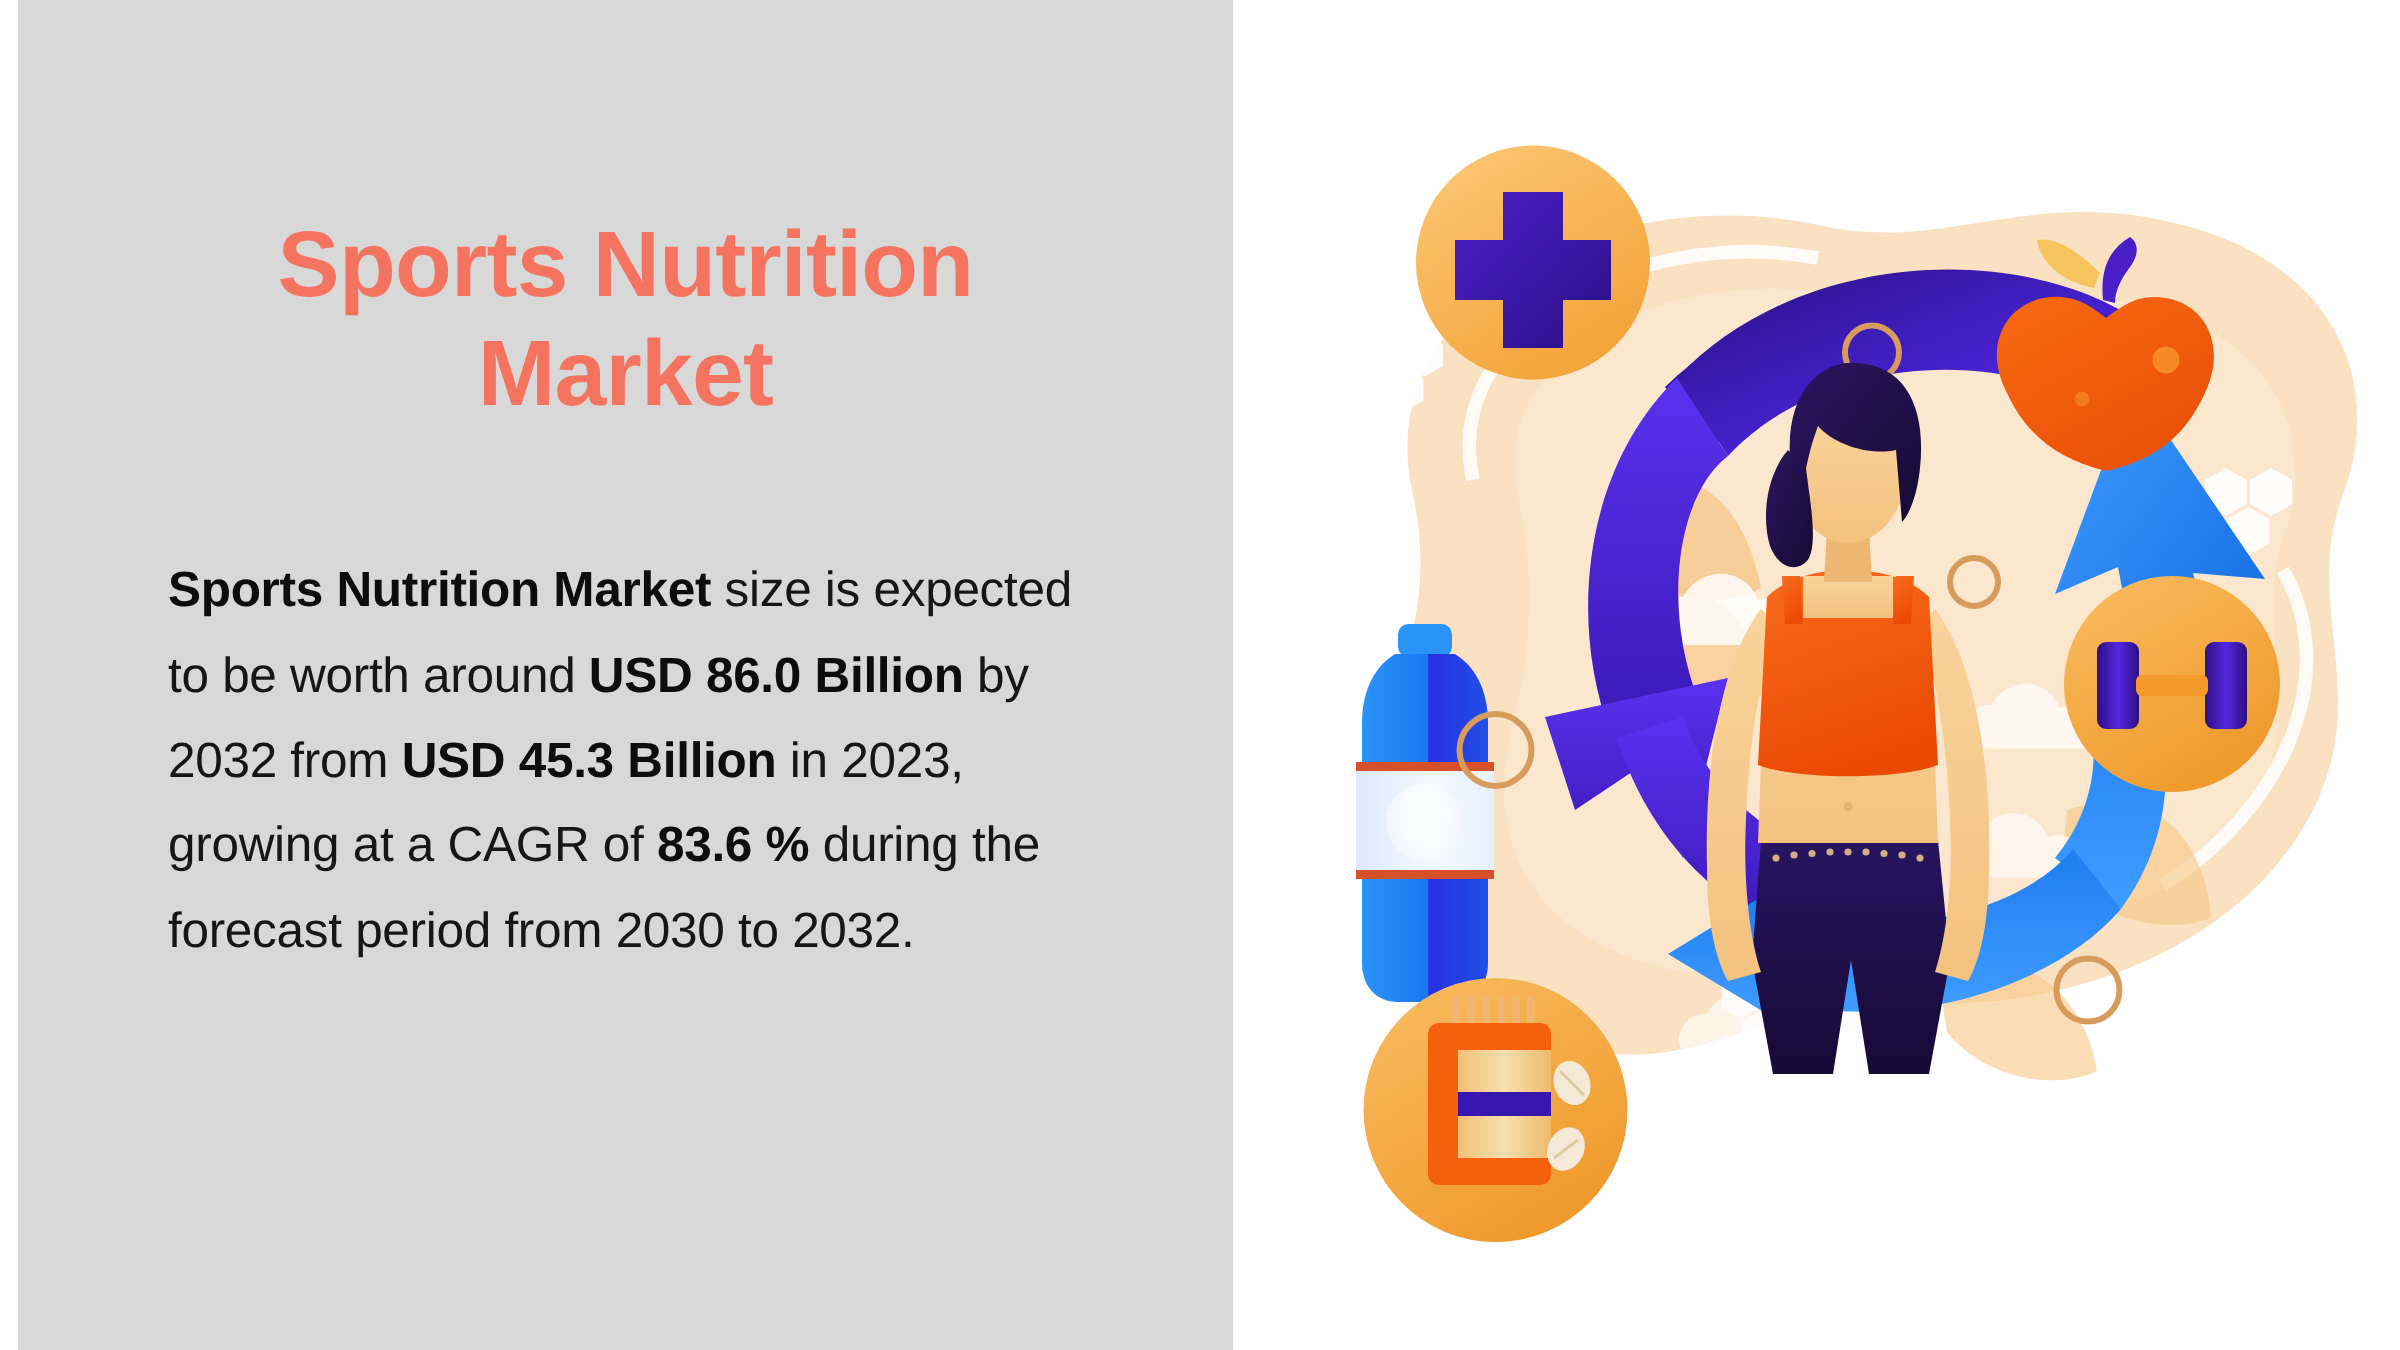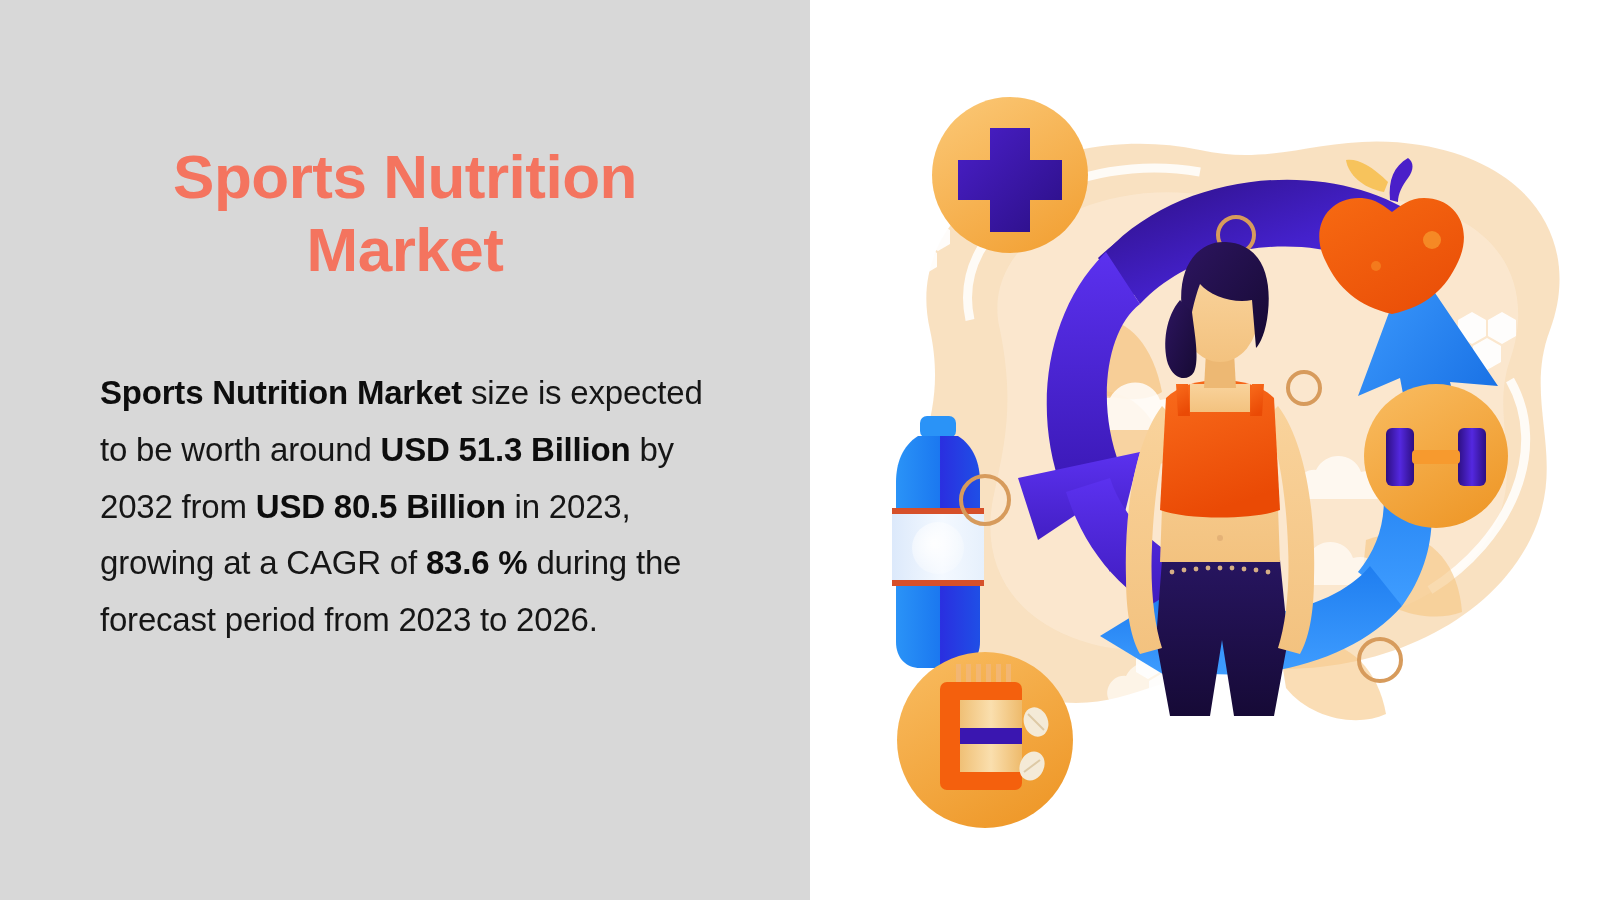--- a/index.html
+++ b/index.html
@@ -13,20 +13,21 @@
     font-family: "Liberation Sans", sans-serif;
     background: #ffffff;
   }
 
   .poster {
     position: relative;
     width: 1332px;
     height: 900px;
     display: flex;
     background: #e5e5e5;
+    margin-left: 12px;
   }
 
   
   .left-panel {
     position: relative;
     width: 810px;
     height: 900px;
     background: #d8d8d8;
     box-sizing: border-box;
     padding: 0;
@@ -91,21 +92,21 @@
 </head>
 <body>
 
 <div class="poster">
 
   <section class="left-panel">
 
     <h1 class="title">Sports Nutrition Market</h1>
 
     <p class="body-copy">
-      <b>Sports Nutrition Market</b><span> size is expected to be worth around </span><b>USD 51.3 Billion</b><span> by 2032 from </span><b>USD 80.5 Billion</b><span> in 2023, growing at a CAGR of </span><b>83.6 %</b><span> during the forecast period from 2023 to 2026.</span>
+      <b>Sports Nutrition Market</b><span> size is expected to be worth around </span><b>USD 86.0 Billion</b><span> by 2032 from </span><b>USD 45.3 Billion</b><span> in 2023, growing at a CAGR of </span><b>83.6 %</b><span> during the forecast period from 2030 to 2032.</span>
     </p>
 
   </section>
 
   <section class="right-panel">
     <div class="illus">
       <svg viewBox="0 0 790 900" xmlns="http://www.w3.org/2000/svg" role="img">
         <defs>
           <linearGradient id="gPurpleArrow" x1="0" y1="0" x2="1" y2="1">
             <stop offset="0%" stop-color="#2d0f82"></stop>

